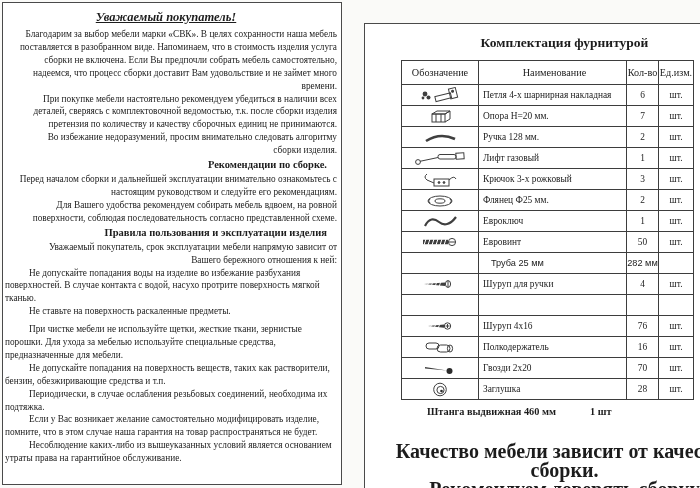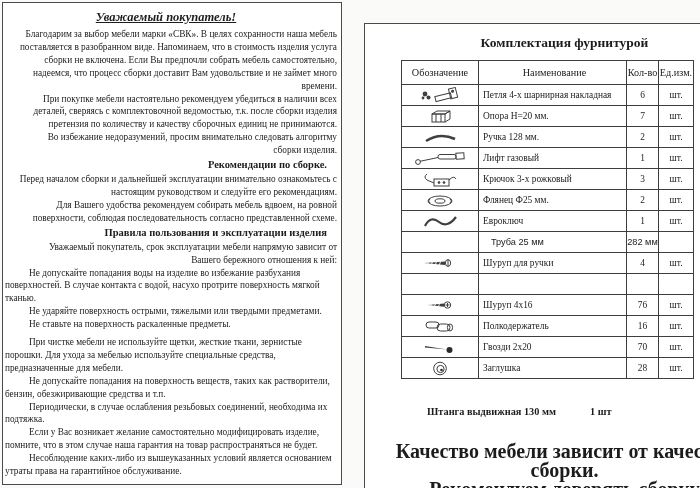--- a/index.html
+++ b/index.html
@@ -61,21 +61,20 @@
   <p class="para">Во избежание недоразумений, просим внимательно следовать алгоритму сборки изделия.</p>
 
   <div class="subhead">Рекомендации по сборке.</div>
   <p class="para" style="text-indent:0;">Перед началом сборки и дальнейшей эксплуатации внимательно ознакомьтесь с настоящим руководством и следуйте его рекомендациям.</p>
   <p class="para">Для Вашего удобства рекомендуем собирать мебель вдвоем, на ровной поверхности, соблюдая последовательность согласно представленной схеме.</p>
 
   <div class="subhead">Правила пользования и эксплуатации изделия</div>
   <p class="para">Уважаемый покупатель, срок эксплуатации мебели напрямую зависит от Вашего бережного отношения к ней:</p>
 
   <p class="rule">Не допускайте попадания воды на изделие во избежание разбухания поверхностей. В случае контакта с водой, насухо протрите поверхность мягкой тканью.</p>
-  <p class="rule">Не ударяйте поверхность острыми, тяжелыми или твердыми предметами.</p>
   <p class="rule">Не ставьте на поверхность раскаленные предметы.</p>
   <p class="rule gap">При чистке мебели не используйте щетки, жесткие ткани, зернистые порошки. Для ухода за мебелью используйте специальные средства, предназначенные  для мебели.</p>
   <p class="rule">Не допускайте попадания на поверхность веществ, таких как растворители, бензин, обезжиривающие средства и т.п.</p>
   <p class="rule">Периодически, в случае ослабления резьбовых соединений, необходима их подтяжка.</p>
   <p class="rule">Если у Вас возникает желание самостоятельно модифицировать изделие, помните, что в этом случае наша гарантия на товар распространяться не будет.</p>
   <p class="rule">Несоблюдение каких-либо из вышеуказанных условий  является основанием утраты права на  гарантийное обслуживание.</p>
 
 </div>
 
 <div class="page" id="page-right">
@@ -179,20 +178,40 @@
       <td class="c-icon">
         <svg width="44" height="17" viewBox="0 0 44 17" fill="none">
           <path d="M7 13 C11 5 16 5 21 9 C26 13 32 12 38 4" stroke="#3f3f3f" stroke-width="2.2"></path>
         </svg>
       </td>
       <td class="c-name">Евроключ</td>
       <td class="c-qty">1</td>
       <td class="c-unit">шт.</td>
     </tr>
 
+    <tr>
+      <td class="c-icon">
+        <svg width="44" height="14" viewBox="0 0 44 14" fill="none">
+          <line x1="5" y1="7" x2="30" y2="7" stroke="#3f3f3f" stroke-width="4.5"></line>
+          <g stroke="#ffffff" stroke-width="1">
+            <line x1="8" y1="4" x2="6" y2="10"></line>
+                <line x1="12" y1="4" x2="10" y2="10"></line>
+                <line x1="16" y1="4" x2="14" y2="10"></line>
+                <line x1="20" y1="4" x2="18" y2="10"></line>
+                <line x1="24" y1="4" x2="22" y2="10"></line>
+                <line x1="28" y1="4" x2="26" y2="10"></line>
+          </g>
+          <circle cx="34" cy="7" r="3.6" stroke="#3f3f3f"></circle>
+          <line x1="31" y1="7" x2="37" y2="7" stroke="#3f3f3f"></line>
+        </svg>
+      </td>
+      <td class="c-name">Евровинт</td>
+      <td class="c-qty">50</td>
+      <td class="c-unit">шт.</td>
+    </tr>
 
     <tr class="sans">
       <td class="c-icon"></td>
       <td class="c-name">Труба 25 мм</td>
       <td class="c-qty">282 мм</td>
       <td class="c-unit"></td>
     </tr>
 
     <tr>
       <td class="c-icon">
@@ -272,20 +291,20 @@
         </svg>
       </td>
       <td class="c-name">Заглушка</td>
       <td class="c-qty">28</td>
       <td class="c-unit">шт.</td>
     </tr>
   </tbody>
     </table>
 
   <div class="rod-note">
-    <span>Штанга выдвижная 130 мм</span><span class="sp"></span><span>1 шт</span>
+    <span>Штанга выдвижная 460 мм</span><span class="sp"></span><span>1 шт</span>
   </div>
 
   <div class="footer-quote">
     <div>Качество мебели зависит от качества сборки.</div>
     <div>Рекомендуем доверять сборку специалистам.</div>
   </div>
 </div>
 
 </body></html>

